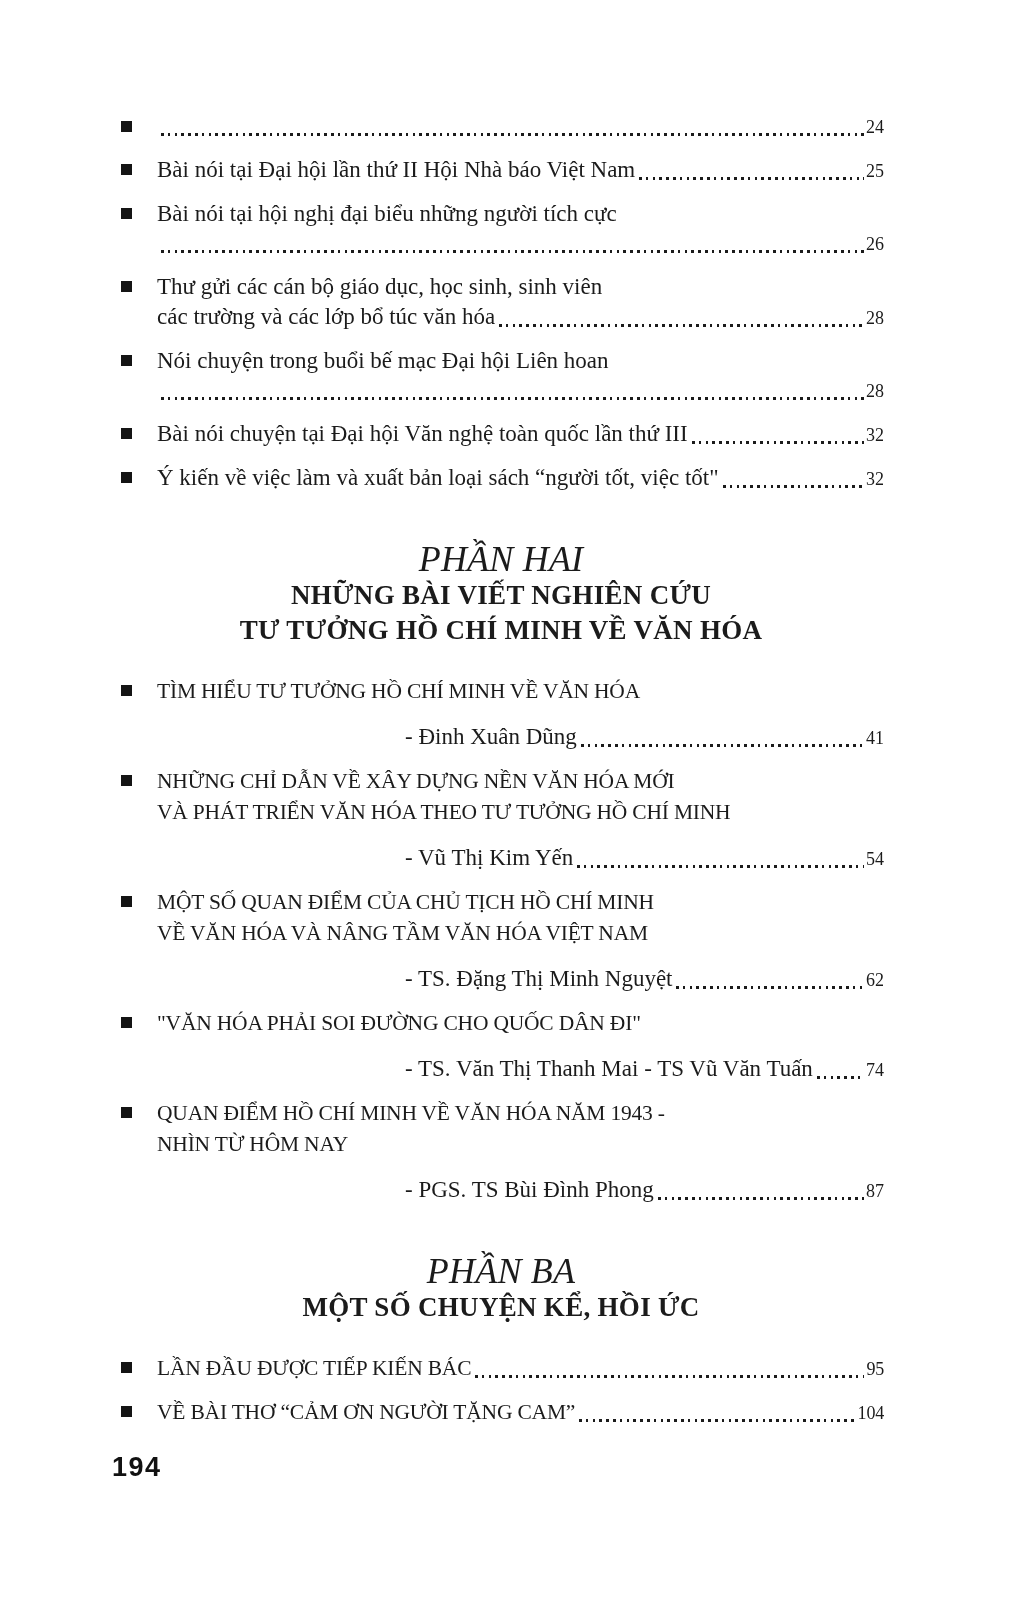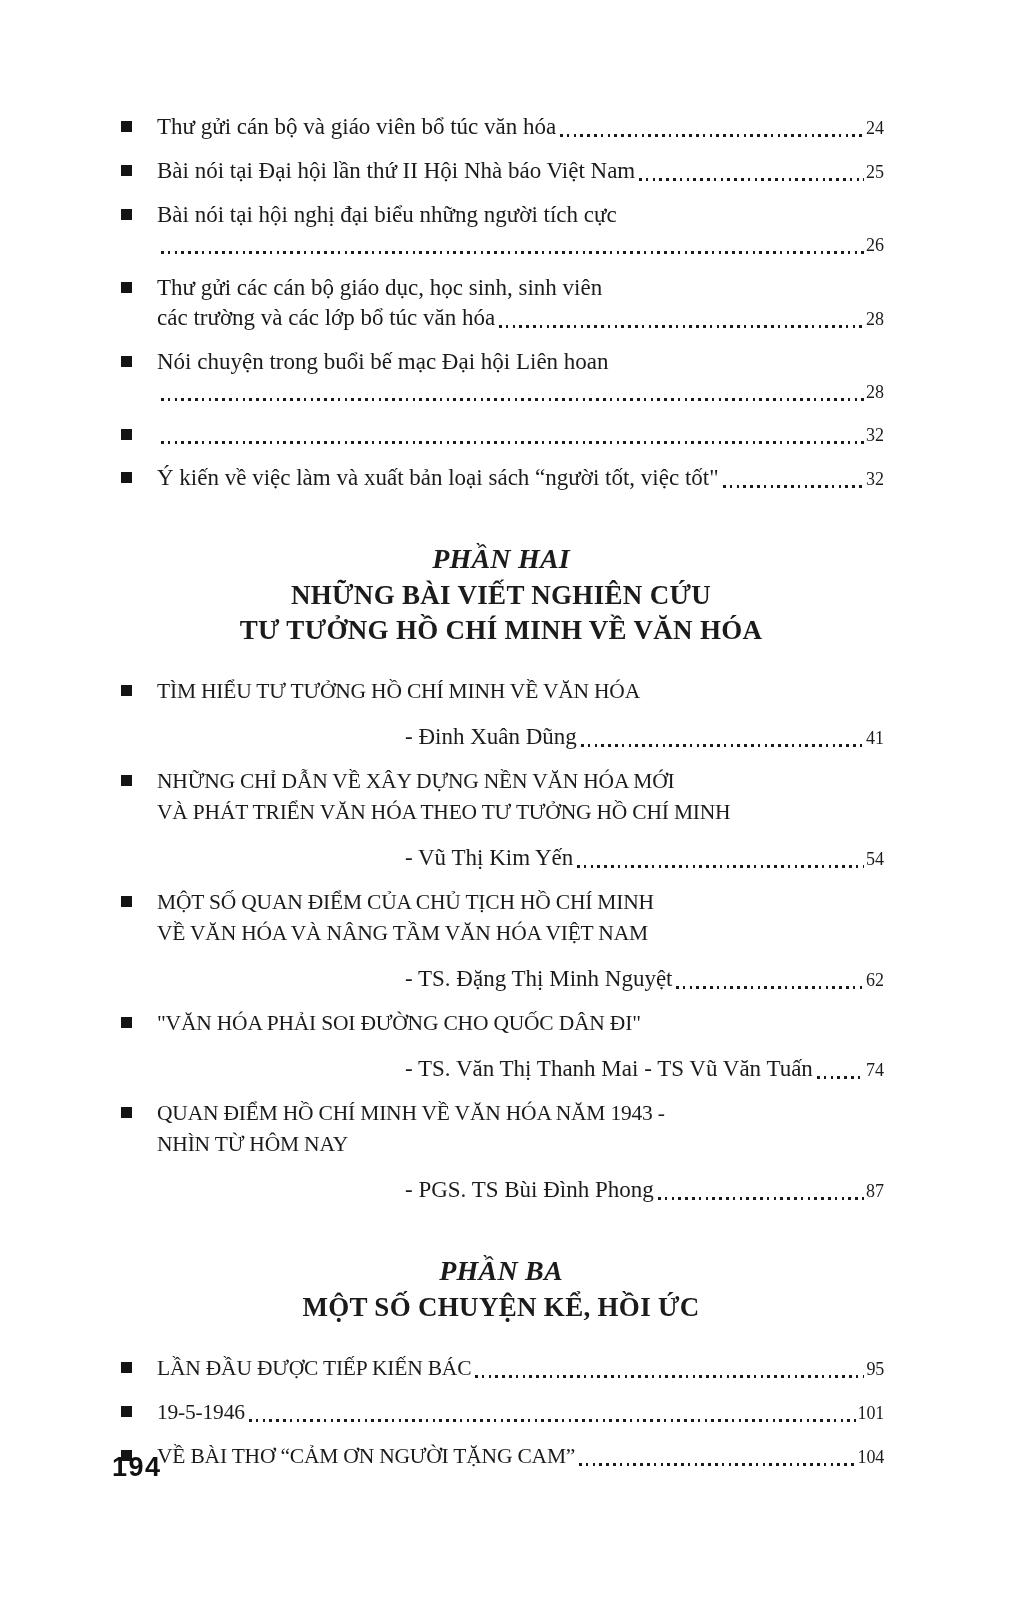--- a/index.html
+++ b/index.html
@@ -17,21 +17,21 @@
   .toc {
     position: absolute;
     left: 118px;
     top: 112px;
     width: 766px;
   }
 
   
   .section-heading { text-align: center; margin: 46px 0 28px; }
   .heading-kicker {
-    font-size: 28px; font-weight: 700; font-style: italic;
+    font-size: 36px; font-weight: 400; font-style: italic;
     line-height: 38px; letter-spacing: 0.2px;
   }
   .heading-line {
     font-size: 27px; font-weight: 700;
     line-height: 35px; letter-spacing: 0.3px;
   }
 
   
   .toc-item { display: flex; margin-bottom: 13px; }
   .bullet {
@@ -79,21 +79,20 @@
 </head>
 <body>
 
 <div class="page">
   <main class="toc">
       <section class="toc-section">
         <div class="toc-item">
           <span class="bullet"></span>
           <div class="item-body">
             <div class="with-page title-line">
-              <span class="line-text">Thư gửi cán bộ và giáo viên bổ túc văn hóa</span>
               <span class="dots"></span>
               <span class="page-num">24</span>
             </div>
           </div>
         </div>
         <div class="toc-item">
           <span class="bullet"></span>
           <div class="item-body">
             <div class="with-page title-line">
               <span class="line-text">Bài nói tại Đại hội lần thứ II Hội Nhà báo Việt Nam</span>
@@ -130,20 +129,21 @@
             <div class="with-page title-line">
               <span class="dots"></span>
               <span class="page-num">28</span>
             </div>
           </div>
         </div>
         <div class="toc-item">
           <span class="bullet"></span>
           <div class="item-body">
             <div class="with-page title-line">
+              <span class="line-text">Bài nói chuyện tại Đại hội Văn nghệ toàn quốc lần thứ III</span>
               <span class="dots"></span>
               <span class="page-num">32</span>
             </div>
           </div>
         </div>
         <div class="toc-item">
           <span class="bullet"></span>
           <div class="item-body">
             <div class="with-page title-line">
               <span class="line-text">Ý kiến về việc làm và xuất bản loại sách “người tốt, việc tốt"</span>
@@ -230,30 +230,20 @@
               <span class="line-text">LẦN ĐẦU ĐƯỢC TIẾP KIẾN BÁC</span>
               <span class="dots"></span>
               <span class="page-num">95</span>
             </div>
           </div>
         </div>
         <div class="toc-item caps">
           <span class="bullet"></span>
           <div class="item-body">
             <div class="with-page title-line">
-              <span class="line-text">19-5-1946</span>
-              <span class="dots"></span>
-              <span class="page-num">101</span>
-            </div>
-          </div>
-        </div>
-        <div class="toc-item caps">
-          <span class="bullet"></span>
-          <div class="item-body">
-            <div class="with-page title-line">
               <span class="line-text">VỀ BÀI THƠ “CẢM ƠN NGƯỜI TẶNG CAM”</span>
               <span class="dots"></span>
               <span class="page-num">104</span>
             </div>
           </div>
         </div>
       </section>
     </main>
   <div class="footer-page-number">194</div>
 </div>

